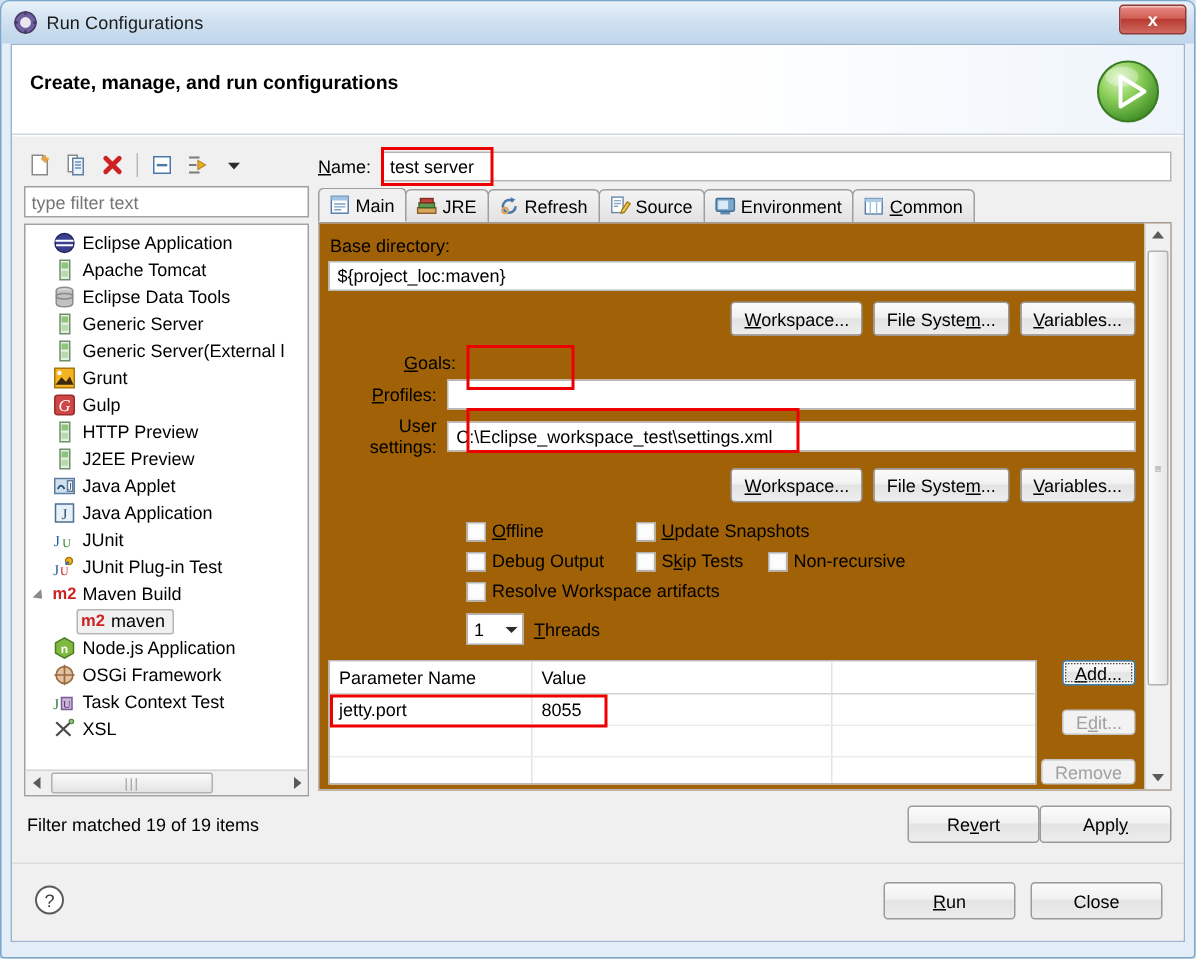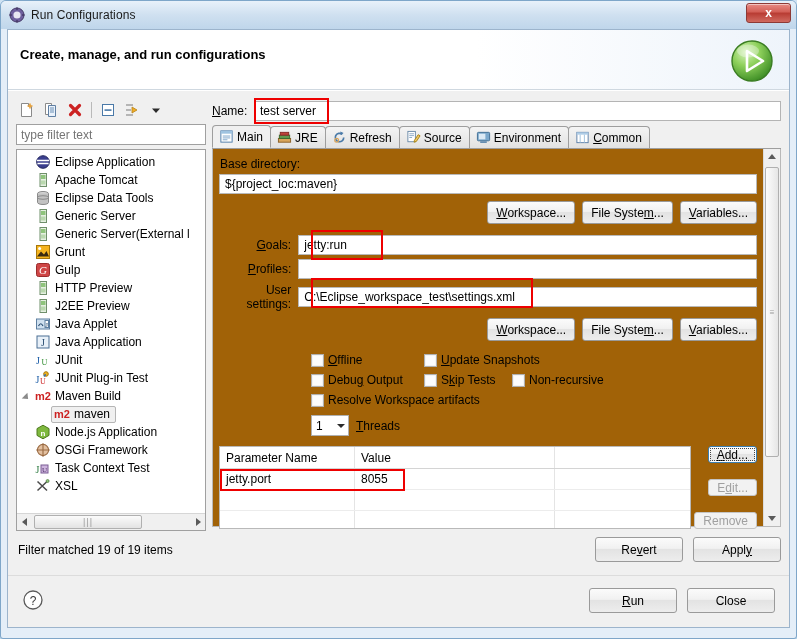--- a/index.html
+++ b/index.html
@@ -253,21 +253,21 @@
     border: 2px solid #ee0000; pointer-events: none; z-index: 5;
   }
 
   .hl-box { position: absolute; border: 2px solid #ee0000; pointer-events: none; z-index: 6; }
 
   
   #help-icon { position: absolute; left: 14px; top: 13px; width: 22px; height: 22px; cursor: pointer; }
   #footer-btns { position: absolute; right: 14px; top: 12px; display: flex; gap: 10px; }
   .footer-btn { width: 88px; height: 25px; }
 
-  #applyrevert { position: absolute; right: 0; bottom: 7px; display: flex; gap: 10px; }
+  #applyrevert { position: absolute; right: 0; bottom: 7px; display: flex; }
   .ar-btn { width: 88px; height: 25px; }
 </style>
 </head>
 <body>
 
 <div id="window">
 
   <div id="titlebar">
     <div id="title-icon">
       <svg width="16" height="16" viewBox="0 0 16 16">
@@ -609,21 +609,20 @@
               </button>
               <button class="btn">
                 <span class="u">V</span>ariables...
               </button>
             </div>
 
             <div style="display:flex;align-items:center;margin-top:11px;position:relative;">
               <div class="fld-label" style="width:92px;text-align:right;padding-right:7px;">
                 <span class="u">G</span>oals:
               </div>
-              <input class="txt" value="jetty:run" style="">
               <div class="hl-box" style="left:92px;top:-5px;width:72px;height:30px;"></div>
             </div>
 
             <div style="display:flex;align-items:center;margin-top:4px;">
               <div class="fld-label" style="width:92px;text-align:right;padding-right:7px;">
                 <span class="u">P</span>rofiles:
               </div>
               <input class="txt" value="" style="">
             </div>
 

